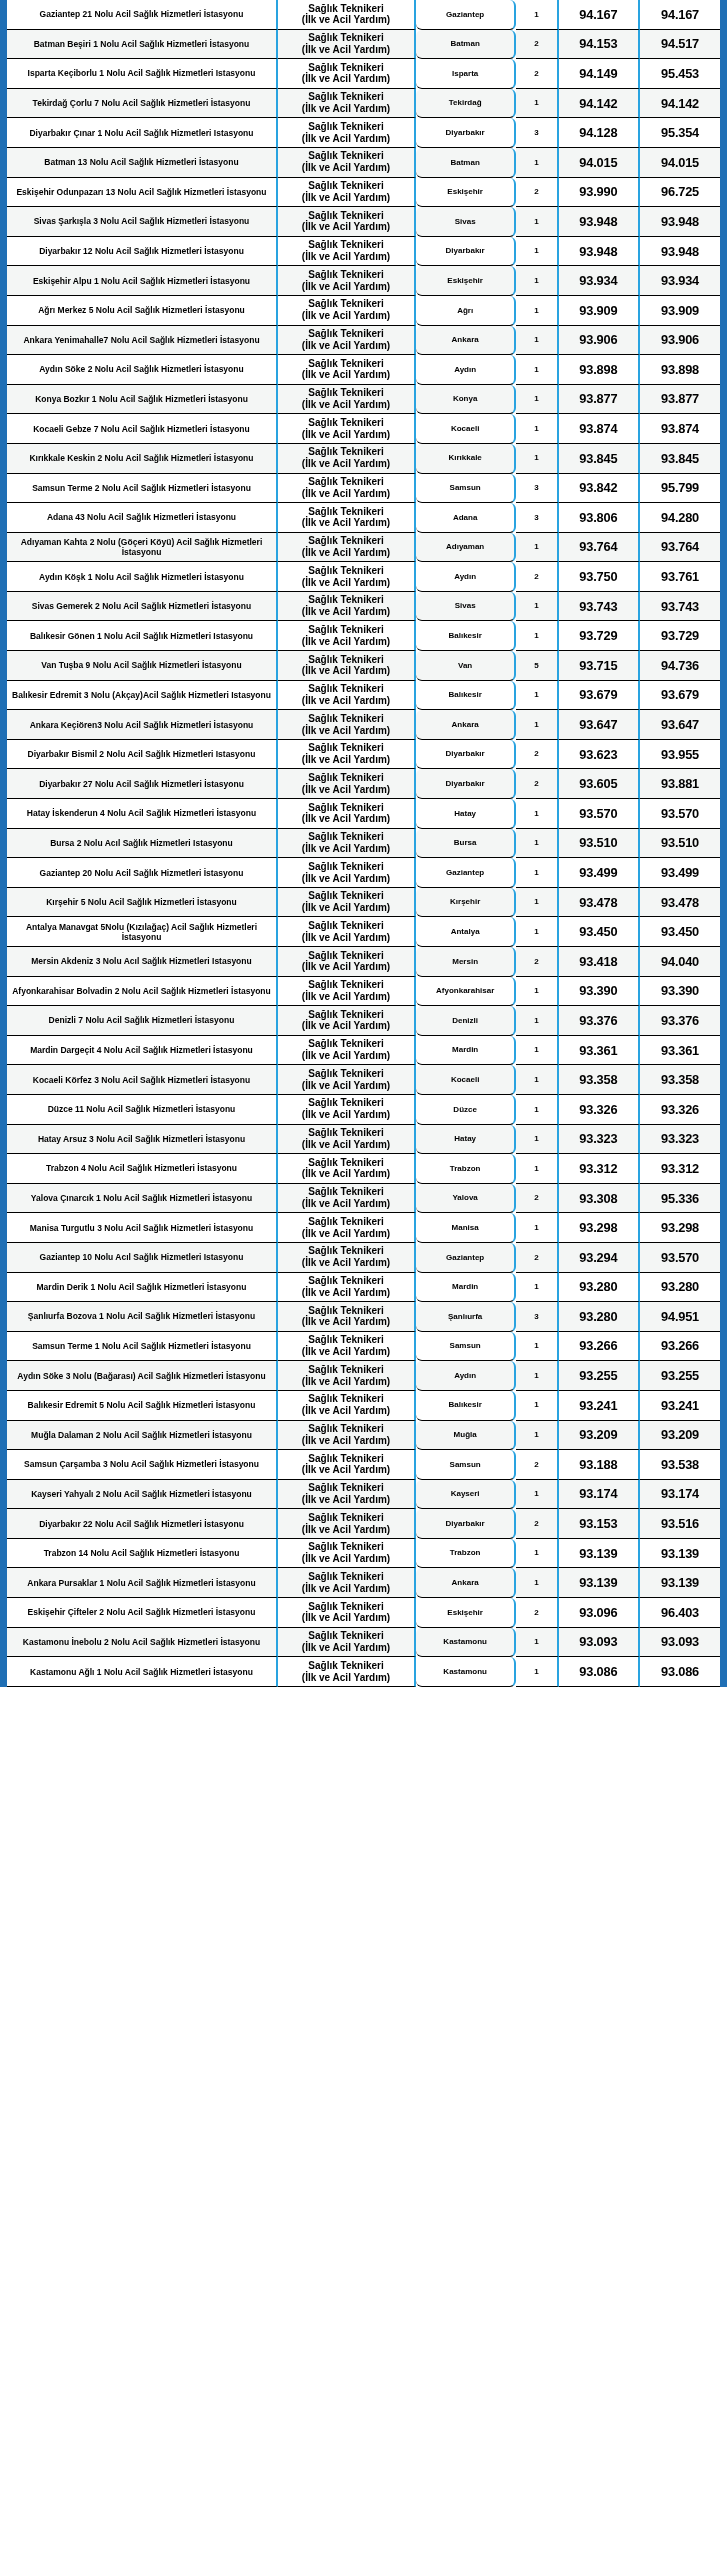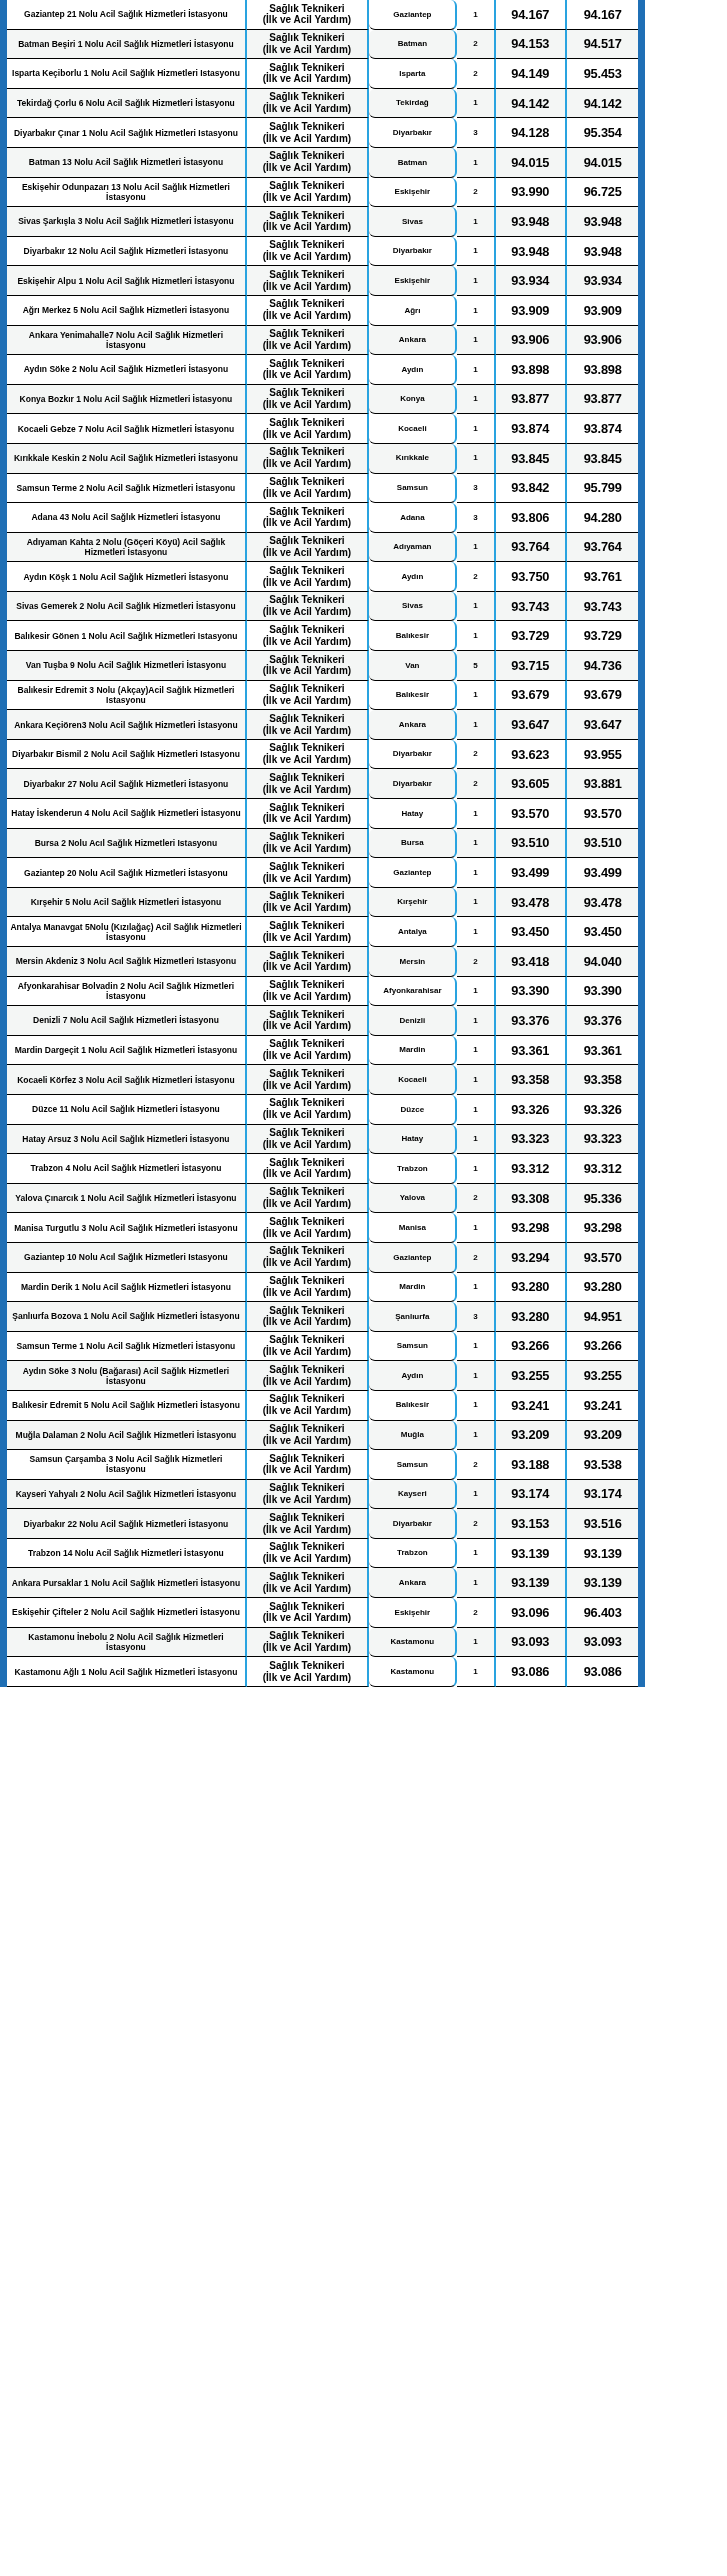--- a/index.html
+++ b/index.html
@@ -6,21 +6,21 @@
   html, body {
     margin: 0;
     padding: 0;
     background: #ffffff;
   }
   body {
     font-family: "Liberation Sans", "DejaVu Sans", sans-serif;
   }
   .sheet {
     position: relative;
-    width: 645px;
+    width: 727px;
     box-sizing: border-box;
     background: #1f6fb5;
     padding: 0 6.6px 0 7.4px;
     overflow: hidden;
   }
   table.data-table {
     width: 100%;
     border-collapse: separate;
     border-spacing: 0;
     table-layout: fixed;
@@ -111,21 +111,21 @@
         </tr>
         <tr>
           <td class="cell-station">Isparta Keçiborlu 1 Nolu Acil Sağlık Hizmetleri Istasyonu</td>
           <td class="cell-title"><span>Sağlık Teknikeri</span><span class="title-line2">(İlk ve Acil Yardım)</span></td>
           <td class="cell-city">Isparta</td>
           <td class="cell-count">2</td>
           <td class="cell-min">94.149</td>
           <td class="cell-max">95.453</td>
         </tr>
         <tr class="alt">
-          <td class="cell-station">Tekirdağ Çorlu 6 Nolu Acil Sağlık Hizmetleri İstasyonu</td>
+          <td class="cell-station">Tekirdağ Çorlu 7 Nolu Acil Sağlık Hizmetleri İstasyonu</td>
           <td class="cell-title"><span>Sağlık Teknikeri</span><span class="title-line2">(İlk ve Acil Yardım)</span></td>
           <td class="cell-city">Tekirdağ</td>
           <td class="cell-count">1</td>
           <td class="cell-min">94.142</td>
           <td class="cell-max">94.142</td>
         </tr>
         <tr>
           <td class="cell-station">Diyarbakır Çınar 1 Nolu Acil Sağlık Hizmetleri Istasyonu</td>
           <td class="cell-title"><span>Sağlık Teknikeri</span><span class="title-line2">(İlk ve Acil Yardım)</span></td>
           <td class="cell-city">Diyarbakır</td>
@@ -367,21 +367,21 @@
         </tr>
         <tr class="alt">
           <td class="cell-station">Denizli 7 Nolu Acil Sağlık Hizmetleri İstasyonu</td>
           <td class="cell-title"><span>Sağlık Teknikeri</span><span class="title-line2">(İlk ve Acil Yardım)</span></td>
           <td class="cell-city">Denizli</td>
           <td class="cell-count">1</td>
           <td class="cell-min">93.376</td>
           <td class="cell-max">93.376</td>
         </tr>
         <tr>
-          <td class="cell-station">Mardin Dargeçit 1 Nolu Acil Sağlık Hizmetleri İstasyonu</td>
+          <td class="cell-station">Mardin Dargeçit 4 Nolu Acil Sağlık Hizmetleri İstasyonu</td>
           <td class="cell-title"><span>Sağlık Teknikeri</span><span class="title-line2">(İlk ve Acil Yardım)</span></td>
           <td class="cell-city">Mardin</td>
           <td class="cell-count">1</td>
           <td class="cell-min">93.361</td>
           <td class="cell-max">93.361</td>
         </tr>
         <tr class="alt">
           <td class="cell-station">Kocaeli Körfez 3 Nolu Acil Sağlık Hizmetleri İstasyonu</td>
           <td class="cell-title"><span>Sağlık Teknikeri</span><span class="title-line2">(İlk ve Acil Yardım)</span></td>
           <td class="cell-city">Kocaeli</td>

